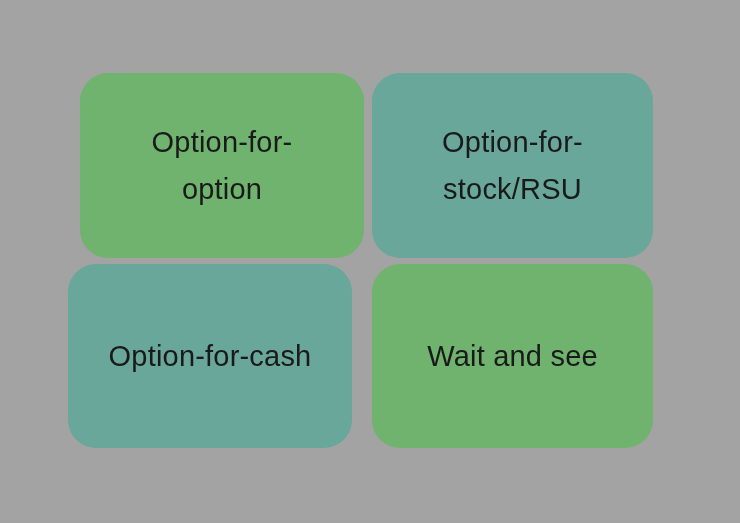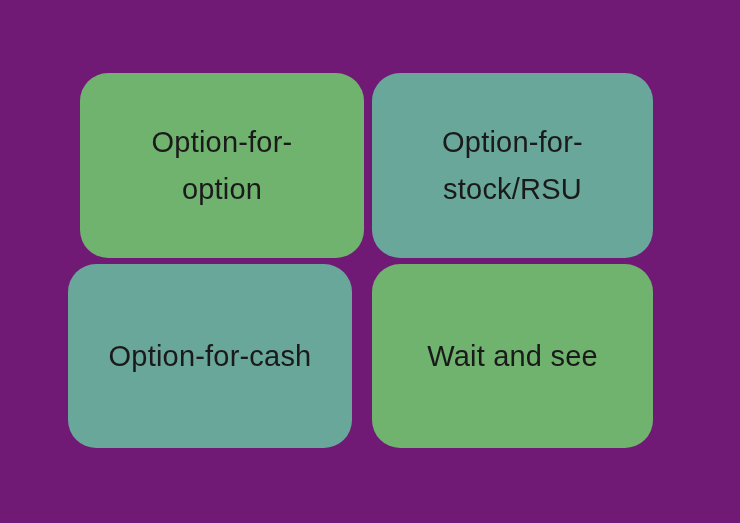--- a/index.html
+++ b/index.html
@@ -32,21 +32,21 @@
   }
   
   .cell-0 { left: 80px;  top: 73px;  width: 284px; height: 185px; }
   .cell-1 { left: 372px; top: 73px;  width: 281px; height: 185px; }
   .cell-2 { left: 68px;  top: 264px; width: 284px; height: 184px; }
   .cell-3 { left: 372px; top: 264px; width: 281px; height: 184px; }
 </style>
 </head>
 <body>
 
-<div class="canvas" style="background-color: #701a75; text-decoration: underline;">
+<div class="canvas" style="background-color: #a3a3a3; text-decoration: underline;">
 
   <div class="matrix-cell cell-0" style="background-color: rgb(111, 179, 110);">
     <span class="cell-label">Option-for-
 option</span>
   </div>
 
   <div class="matrix-cell cell-1" style="background-color: rgb(104, 167, 154);">
     <span class="cell-label">Option-for-
 stock/RSU</span>
   </div>

